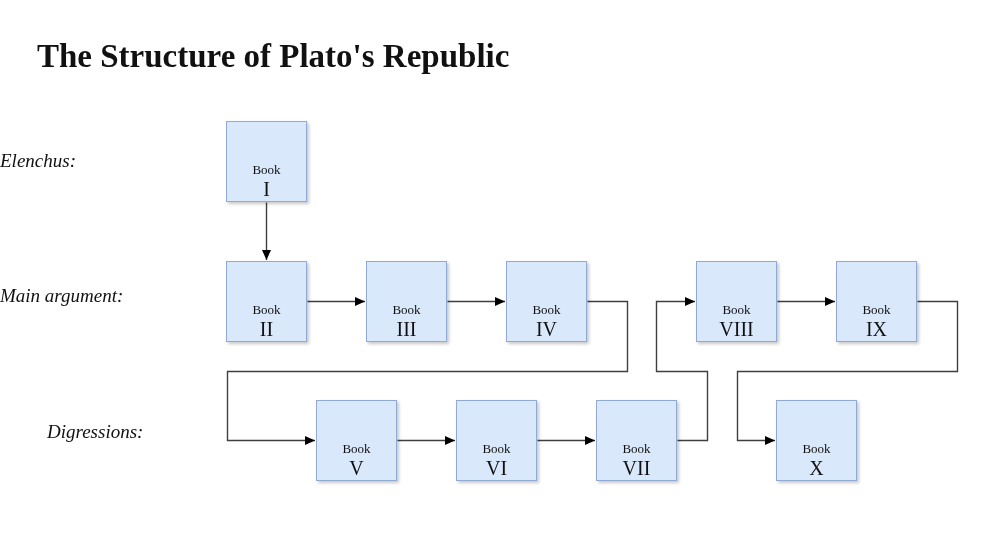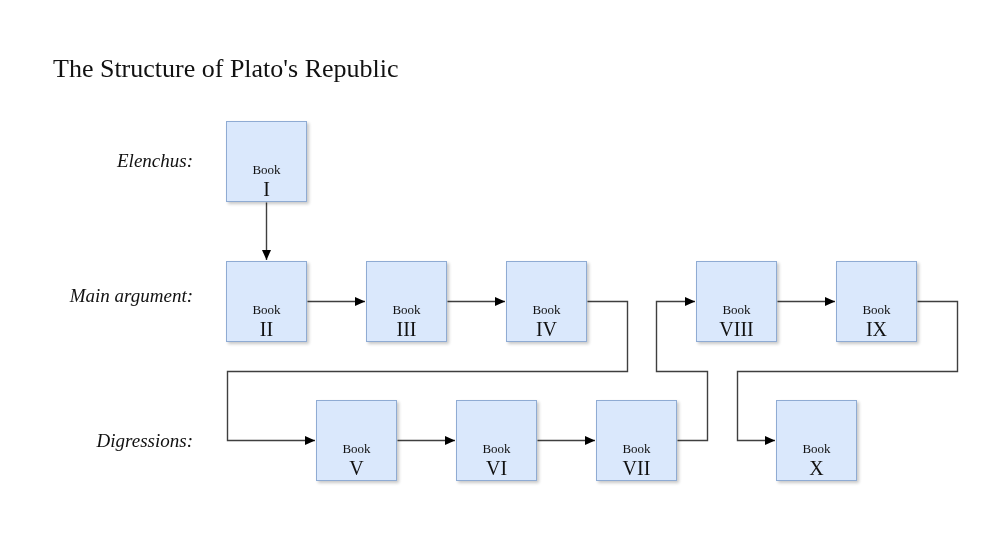--- a/index.html
+++ b/index.html
@@ -12,31 +12,30 @@
     width: 1006px;
     height: 555px;
     background: var(--bg, #ffffff);
     font-family: "Liberation Serif", serif;
     overflow: hidden;
   }
   .diagram-title {
     position: absolute;
     left: 37px;
     top: 38px;
-    margin: 16px;
-    font-size: 26px;
-    font-weight: normal;
+    margin: 0;
+    font-size: 33px;
+    font-weight: bold;
     color: var(--text, #111111);
     white-space: nowrap;
   }
   .row-label {
     position: absolute;
     left: 0;
     width: 193px;
-    text-align: right;
     transform: translateY(-50%);
     font-size: 19px;
     font-style: italic;
     color: var(--text, #111111);
     white-space: nowrap;
   }
   .node {
     position: absolute;
     box-sizing: border-box;
     background: var(--node-fill, #dae8fc);
@@ -95,21 +94,21 @@
         <path class="edge" d="M537.5,440.5 L595,440.5" marker-end="url(#arrowhead)"></path>
         <path class="edge" d="M677.5,440.5 L707.5,440.5 L707.5,371.5 L656.5,371.5 L656.5,301.5 L695,301.5" marker-end="url(#arrowhead)"></path>
         <path class="edge" d="M777.5,301.5 L835,301.5" marker-end="url(#arrowhead)"></path>
         <path class="edge" d="M917.5,301.5 L957.5,301.5 L957.5,371.5 L737.5,371.5 L737.5,440.5 L775,440.5" marker-end="url(#arrowhead)"></path>
       </g>
   </svg>
 
   <div id="labels">
       <div class="row-label" style="top: 161px;">Elenchus:</div>
       <div class="row-label" style="top: 296px;">Main argument:</div>
-      <div class="row-label" style="top: 441px;">Digressions:</div>
+      <div class="row-label" style="top: 432px; margin-left: 47px;">Digressions:</div>
     </div>
   <div id="nodes">
       <div class="node" style="left: 226px; top: 121px; width: 81px; height: 81px;">
         <span class="node-label">Book</span>
         <span class="node-numeral">I</span>
       </div>
       <div class="node" style="left: 226px; top: 261px; width: 81px; height: 81px;">
         <span class="node-label">Book</span>
         <span class="node-numeral">II</span>
       </div>

